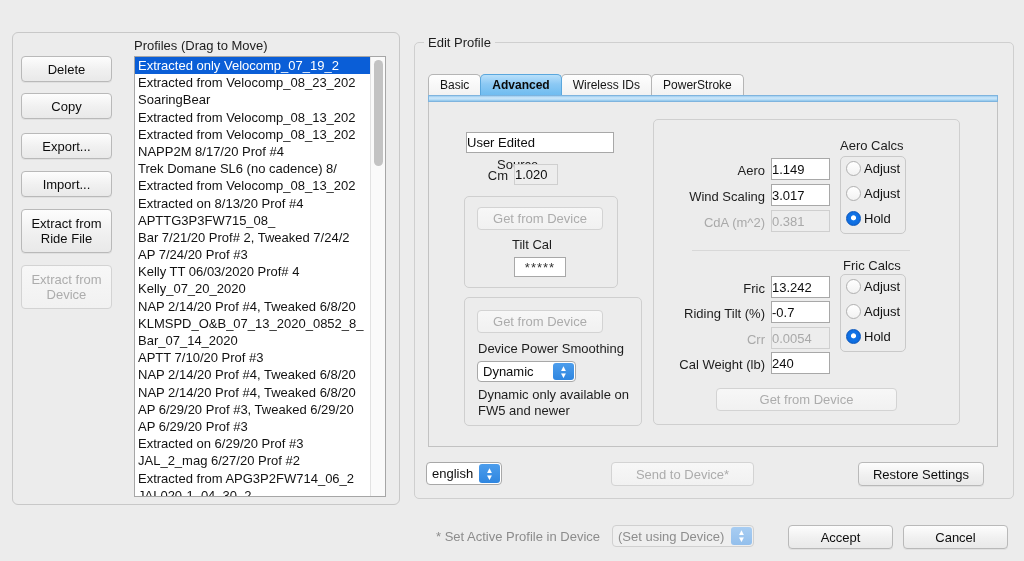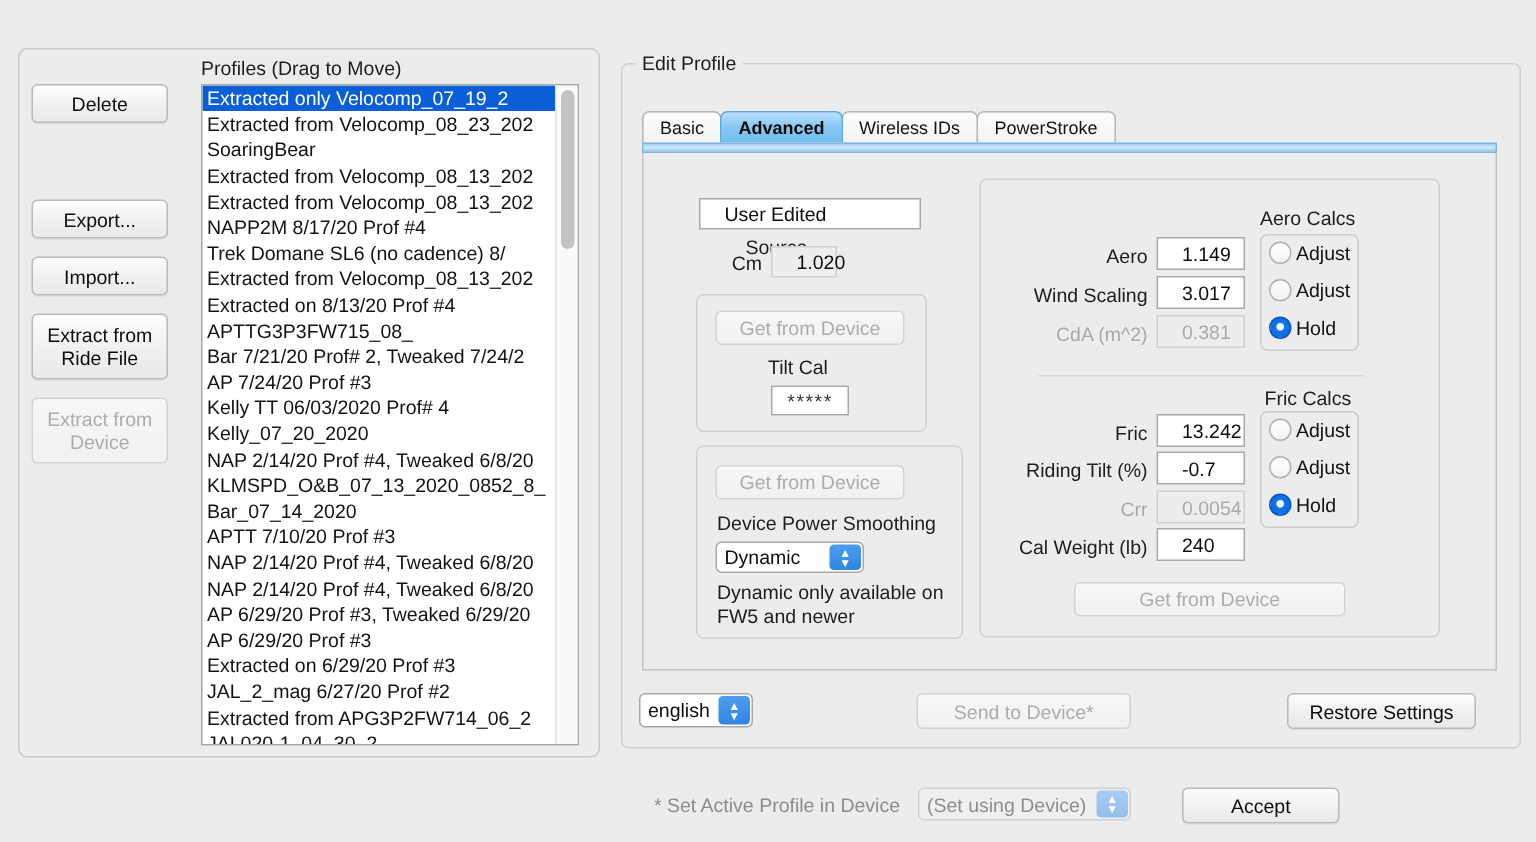--- a/index.html
+++ b/index.html
@@ -100,21 +100,21 @@
   .tabpane{
     position:absolute;background:#ececec;
     border:1px solid #c2c2c2;border-top:none;box-sizing:border-box;
   }
 
   
   .field{
     position:absolute;box-sizing:border-box;
     background:#ffffff;border:1px solid #a8a8a8;
     font-size:13px;color:#0d0d0d;
-    display:flex;align-items:center;padding:0 16px;
+    display:flex;align-items:center;padding:0 0;
     font-family:"Liberation Sans", sans-serif;
   }
   .field.ro{background:#ededed;border-color:#cfcfcf;color:#a9a9a9;}
   .field.pw{letter-spacing:1px;color:#333;}
   .flabel{position:absolute;font-size:13px;color:#1d1d1d;text-align:right;}
   .flabel.dis{color:#a9a9a9;}
 
   
   .radiogroup{
     position:absolute;border:1px solid #c9c9c9;border-radius:5px;
@@ -156,20 +156,21 @@
 </style>
 </head>
 <body>
 
 <div id="app">
 
 
   <div class="panel" style="left:12px;top:32px;width:386px;height:471px;"></div>
 
   <div class="btn" style="left:21px;top:56px;width:91px;height:26px;">Delete</div>
+  <div class="btn" style="left:21px;top:93px;width:91px;height:26px;">Copy</div>
   <div class="btn" style="left:21px;top:133px;width:91px;height:26px;">Export...</div>
   <div class="btn" style="left:21px;top:171px;width:91px;height:26px;">Import...</div>
   <div class="btn" style="left:21px;top:209px;width:91px;height:44px;white-space:pre-line;">Extract from
 Ride File</div>
   <div class="btn disabled" style="left:21px;top:265px;width:91px;height:44px;white-space:pre-line;">Extract from
 Device</div>
 
   <div class="list-label" style="left:134px;top:38px;">Profiles (Drag to Move)</div>
 
   <div class="listbox" style="left:134px;top:56px;width:252px;height:441px;">
@@ -297,14 +298,15 @@
 
   <div class="btn disabled" style="left:716px;top:388px;width:181px;height:23px;">Get from Device</div>
 
   <div class="popup" style="left:426px;top:462px;width:76px;height:23px;">english<div class="popbtn">▲<br>▼</div></div>
   <div class="btn disabled" style="left:611px;top:462px;width:143px;height:24px;">Send to Device*</div>
   <div class="btn" style="left:858px;top:462px;width:126px;height:24px;">Restore Settings</div>
 
   <div class="statictext dim" style="left:436px;top:529px;">* Set Active Profile in Device</div>
   <div class="popup dis" style="left:612px;top:525px;width:142px;height:22px;">(Set using Device)<div class="popbtn dis">▲<br>▼</div></div>
   <div class="btn" style="left:788px;top:525px;width:105px;height:24px;">Accept</div>
+  <div class="btn" style="left:903px;top:525px;width:105px;height:24px;">Cancel</div>
 
 </div>
 
 </body></html>

